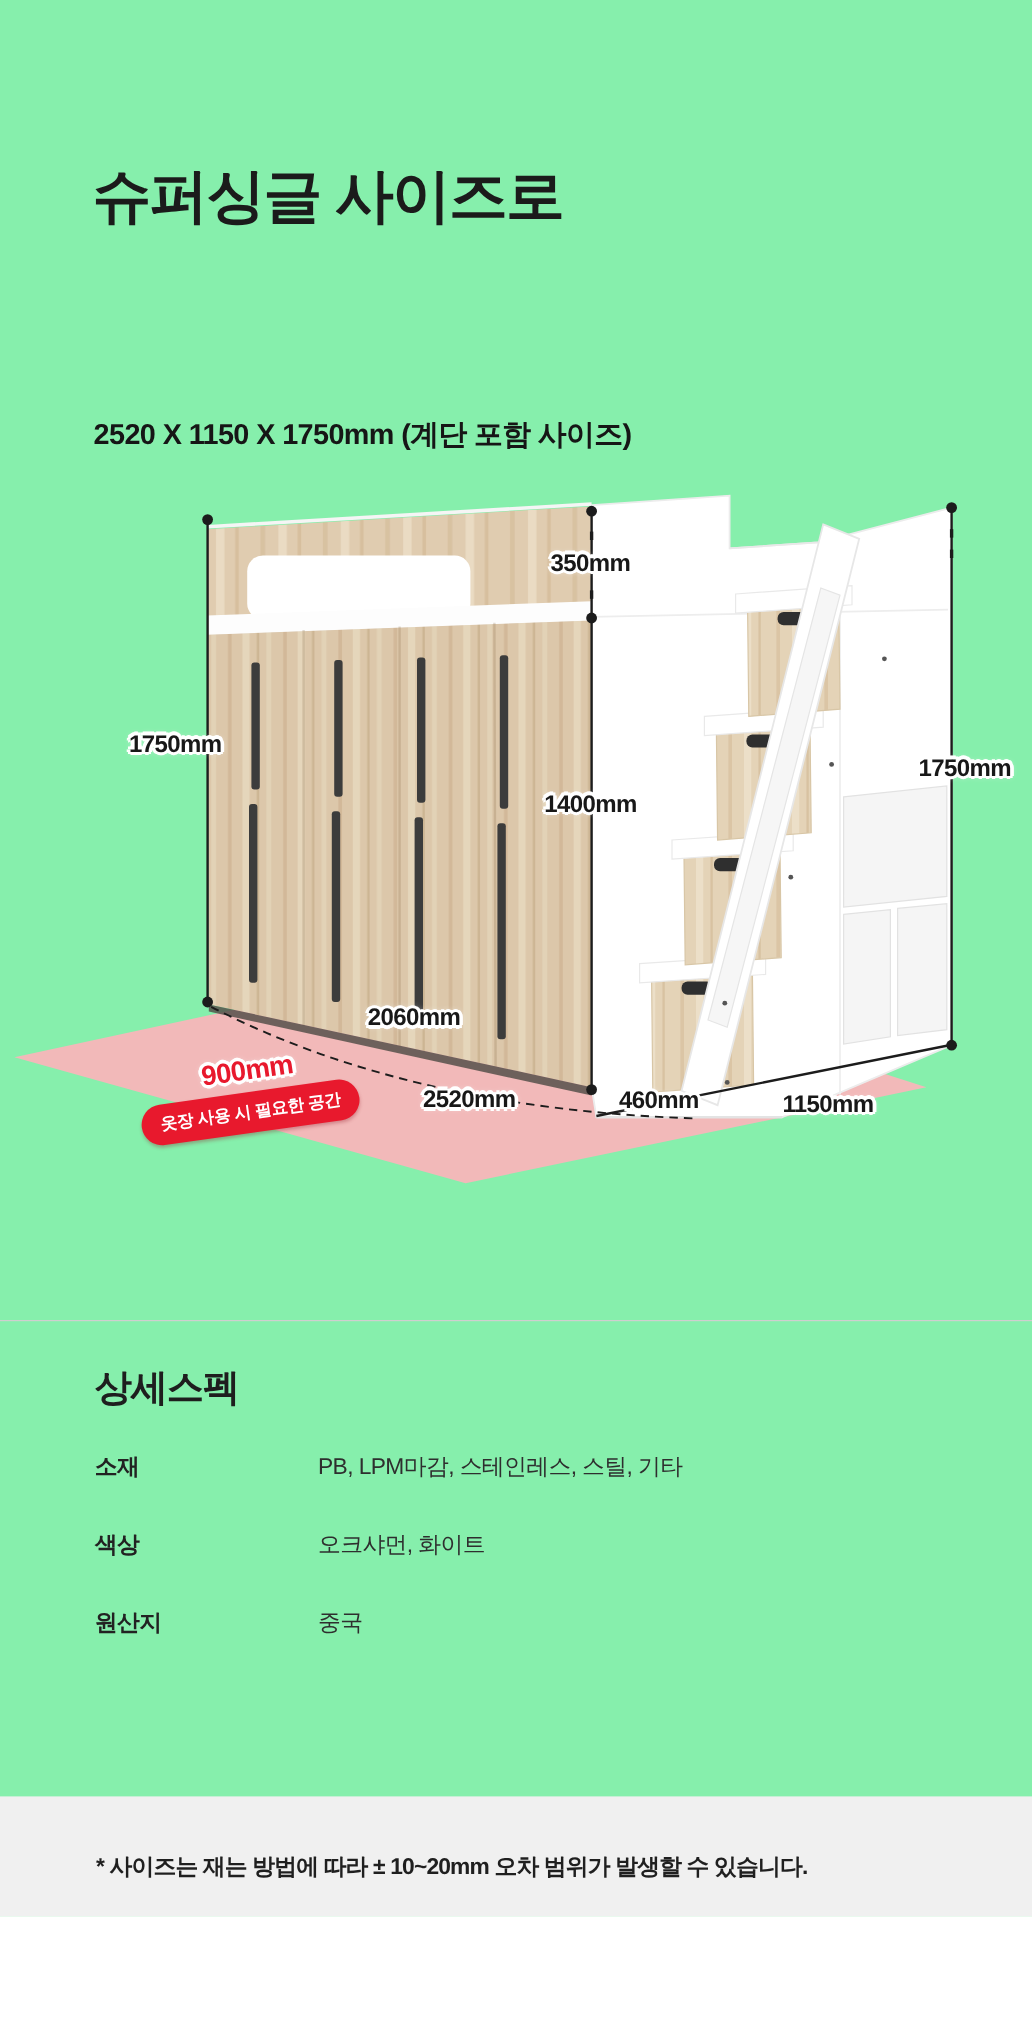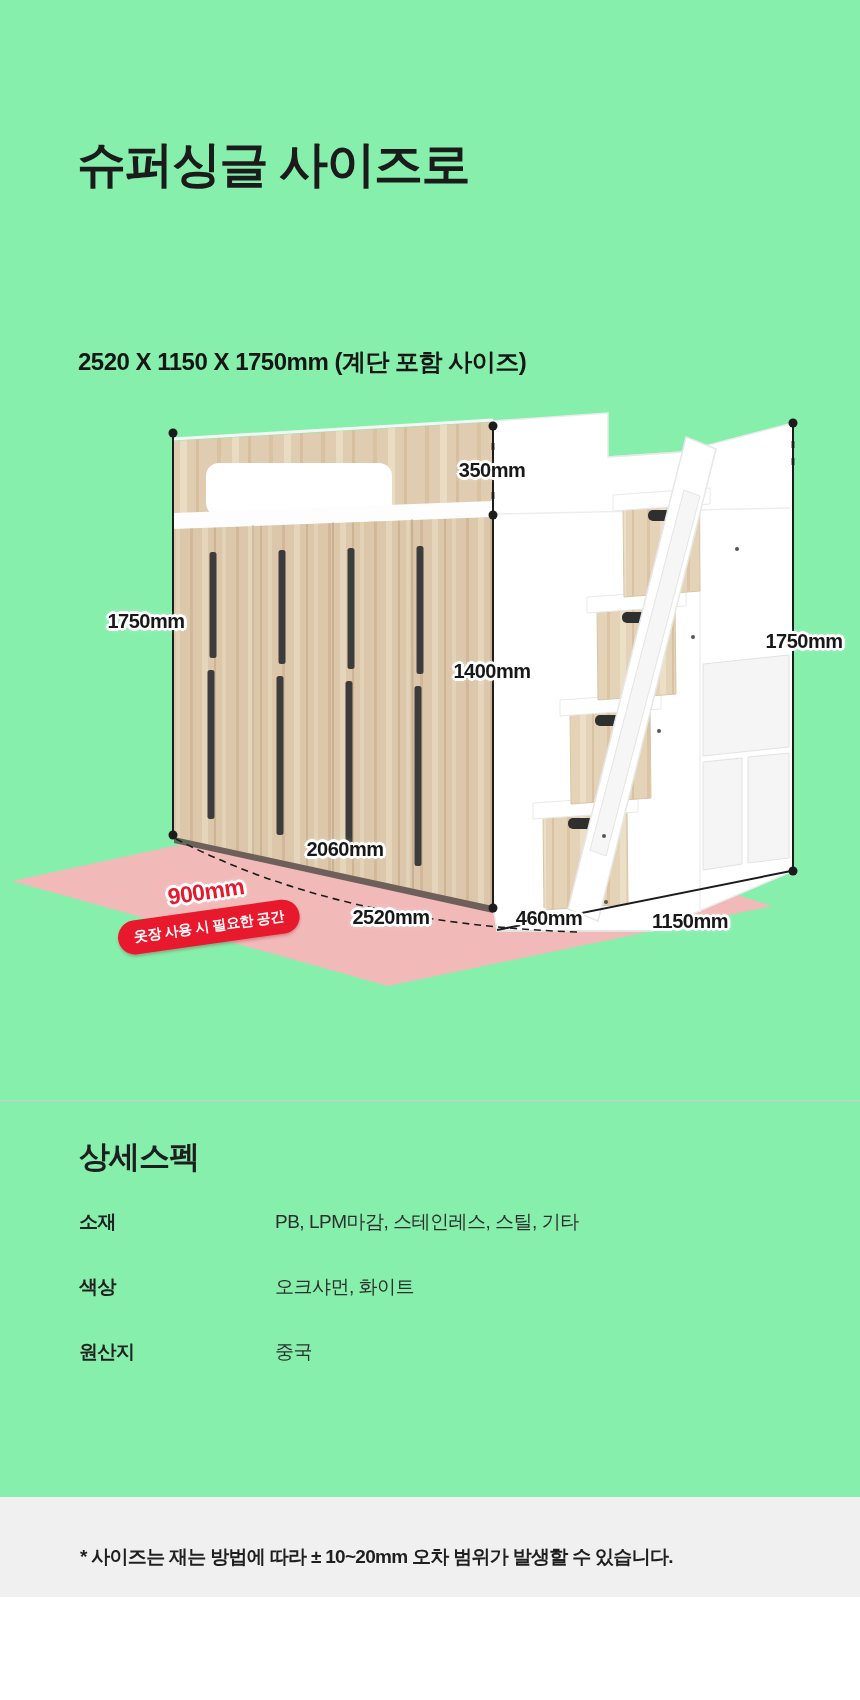--- a/index.html
+++ b/index.html
@@ -23,21 +23,21 @@
   .badge{position:absolute;transform:translate(-50%,-50%) rotate(-8deg);z-index:6;
          background:#e8192d;color:#fff;font-size:14px;font-weight:700;letter-spacing:-0.3px;
          padding:8px 16px;border-radius:24px;white-space:nowrap;
          box-shadow:0 2px 3px rgba(140,10,25,.3);}
 
   
   .divider{position:absolute;left:0;top:1100px;width:860px;height:1px;background:#cfcfcf;}
   .spec-heading{position:absolute;left:79px;top:1136px;font-size:31px;font-weight:800;
                 letter-spacing:-1px;color:#1e1e1e;}
   .spec-table{position:absolute;left:79px;top:1189px;width:700px;}
-  .spec-row{display:flex;align-items:center;height:65px;gap:10px;}
+  .spec-row{display:flex;align-items:center;height:65px;}
   .spec-label{width:186px;font-size:19px;font-weight:700;color:#222;letter-spacing:-0.5px;}
   .spec-value{font-size:19px;font-weight:400;color:#2e2e2e;letter-spacing:-0.5px;}
 
   
   .footnotes{position:absolute;left:0;top:1497px;width:860px;height:132px;background:#f0f0f0;
              box-sizing:border-box;padding:36px 40px 0 80px;}
   .note{font-size:19px;font-weight:700;line-height:48px;color:#1f1f1f;letter-spacing:-0.7px;}
 </style>
 </head>
 <body>

